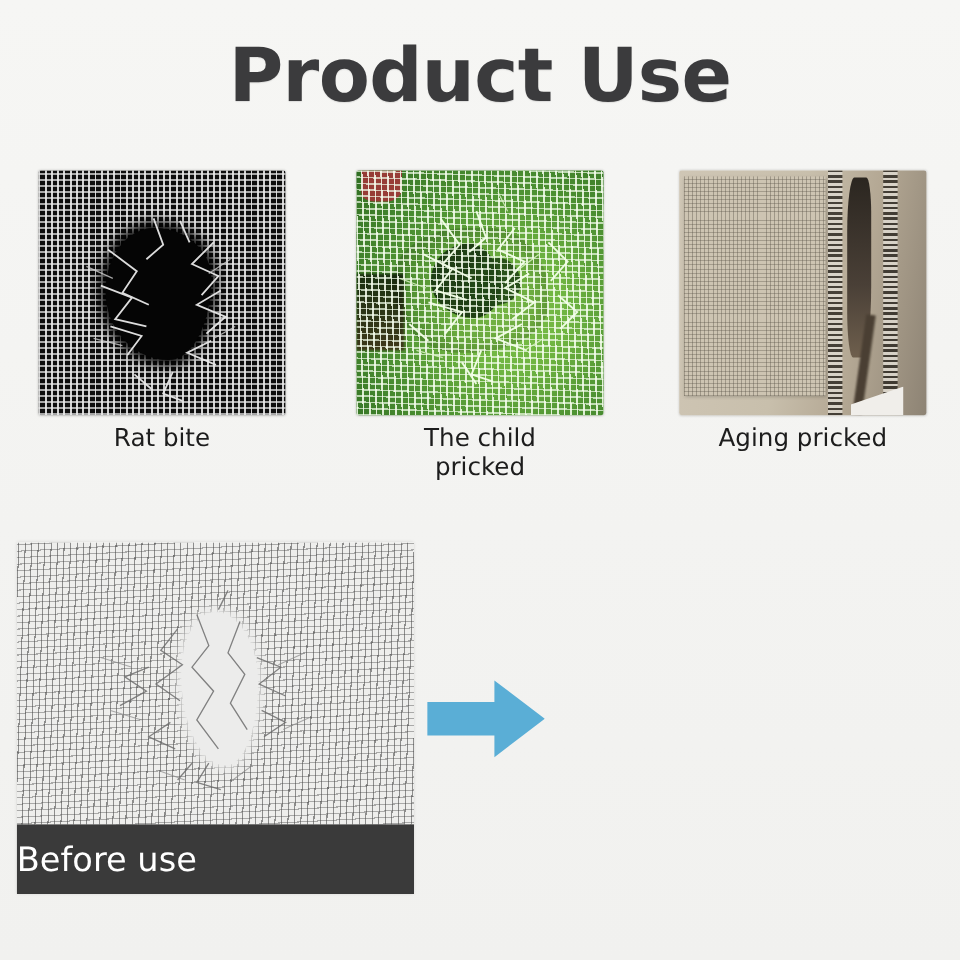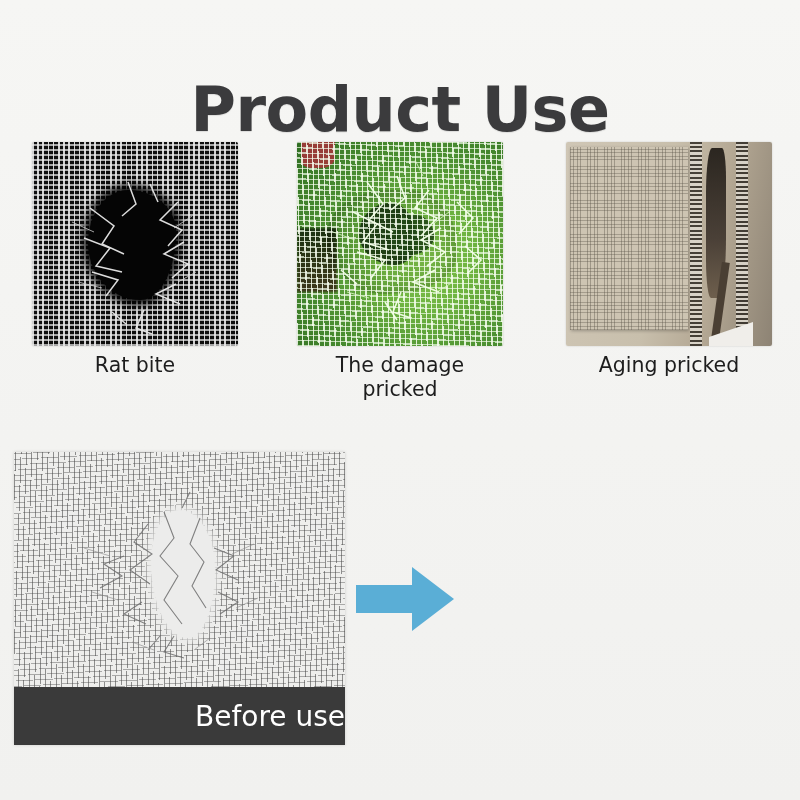--- a/index.html
+++ b/index.html
@@ -28,21 +28,20 @@
     left: 0;
     top: 26px;
     width: 800px;
     text-align: center;
     font-size: 62px;
     font-weight: 700;
     letter-spacing: -0.5px;
     color: #3b3b3d;
     font-family: "DejaVu Sans", sans-serif;
     text-shadow: 0 1px 1px rgba(0,0,0,0.10);
-    margin-top: 47px;
   }
 
   
   .top-row {
     position: absolute;
     left: 0;
     top: 142px;
     width: 800px;
     height: 260px;
   }
@@ -279,21 +278,21 @@
   }
 
   .banner {
     position: absolute;
     left: 0;
     bottom: 0;
     width: 331px;
     height: 58px;
     display: flex;
     align-items: center;
-    justify-content: flex-end;
+    justify-content: flex-start;
     font-size: 28px;
     color: #ffffff;
     font-family: "DejaVu Sans", sans-serif;
   }
   .banner-before { background: #3a3a3a; }
   .banner-after  { background: #6cb5d9; color: #f2fbff; }
 
   
   .arrow {
     position: absolute;
@@ -366,21 +365,21 @@
           <g stroke="#ddf5c8" stroke-width="1" fill="none" opacity="0.85">
             <path d="M36 90 L58 98"></path>
             <path d="M152 70 L136 82"></path>
             <path d="M50 150 L72 156"></path>
             <path d="M156 140 L140 150"></path>
             <path d="M118 18 L126 34"></path>
           </g>
         </svg>
       </div>
       <div class="card-caption">
-        <span>The damage</span><br>
+        <span>The child</span><br>
         <span>pricked</span>
       </div>
     </div>
 
     <div class="card" id="card-3">
       <div class="card-photo photo-aging">
         <div class="aging-panel"></div>
         <div class="aging-strip" style="left:124px;"></div>
         <div class="aging-strip" style="left:170px;"></div>
         <div class="aging-dark"></div>

